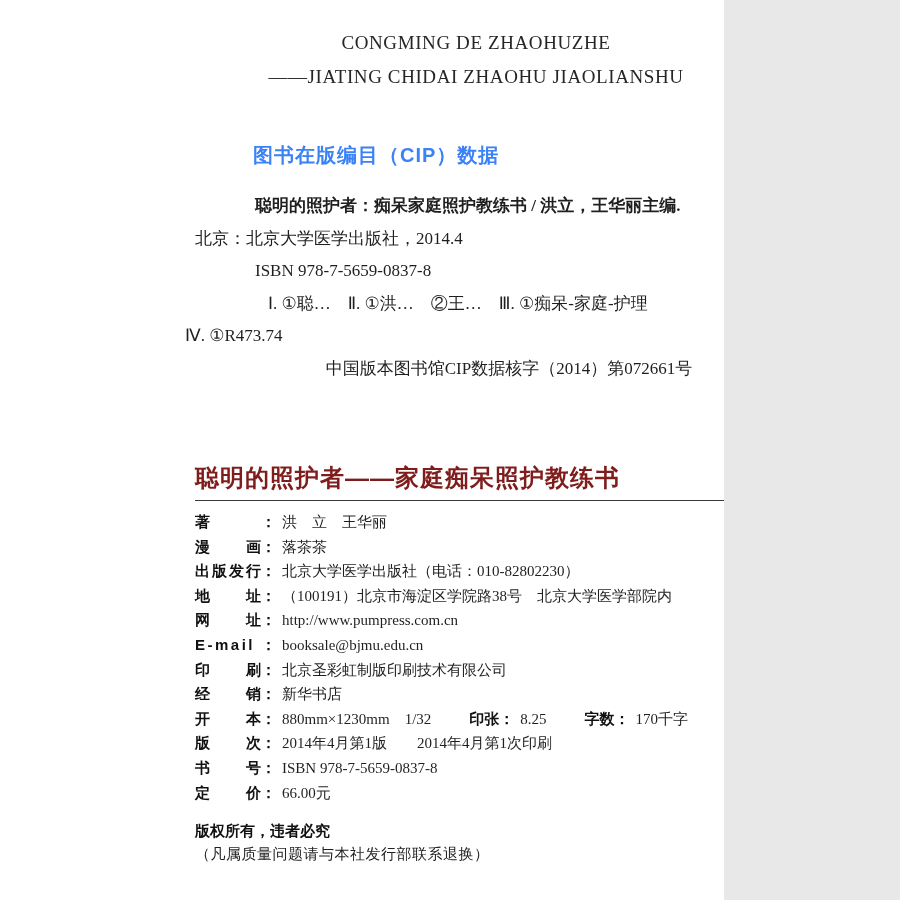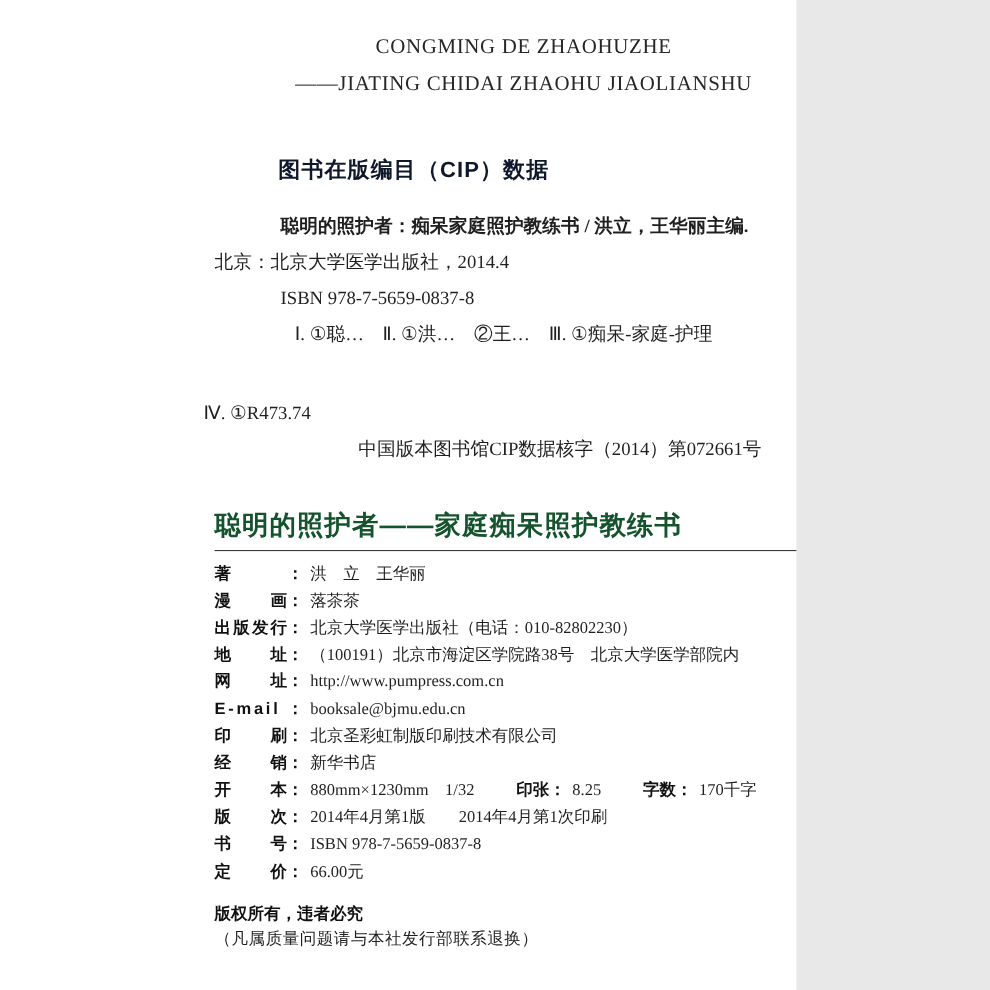--- a/index.html
+++ b/index.html
@@ -37,41 +37,41 @@
     font-size: 17px;
   }
   .cip-heading {
     font-family: "Liberation Sans", sans-serif;
     font-weight: bold;
     font-size: 20px;
     line-height: 25px;
     letter-spacing: 1px;
     margin-left: 58px;
     margin-bottom: 22px;
-    color: #0f172a;
+    color: #3b82f6;
   }
   .cip-line {
     line-height: 32.5px;
     white-space: nowrap;
   }
 
   
   .main {
     position: absolute;
     top: 462px;
     left: 195px;
     width: 552px;
   }
   .book-title {
     font-family: "Liberation Sans", sans-serif;
     font-weight: bold;
     font-size: 24px;
     line-height: 31px;
     letter-spacing: 1px;
-    color: #14532d;
+    color: #7f1d1d;
   }
   .title-rule {
     border: none;
     border-top: 1.6px solid #3a3a3a;
     margin: 7px 0 9px 0;
   }
   .colophon-row {
     font-size: 15px;
     line-height: 23.6px;
     white-space: nowrap;
@@ -123,21 +123,21 @@
     <div>——JIATING CHIDAI ZHAOHU JIAOLIANSHU</div>
   </div>
 
   <div class="cip">
     <div class="cip-heading">图书在版编目（CIP）数据</div>
     <div>
         <div class="cip-line" style="margin-left: 60px; font-weight: bold;">聪明的照护者：痴呆家庭照护教练书 / 洪立，王华丽主编.</div>
         <div class="cip-line" style="">北京：北京大学医学出版社，2014.4</div>
         <div class="cip-line" style="margin-left: 60px;">ISBN 978-7-5659-0837-8</div>
         <div class="cip-line" style="margin-left: 73px;">Ⅰ. ①聪…　Ⅱ. ①洪…　②王…　Ⅲ. ①痴呆-家庭-护理</div>
-        <div class="cip-line" style="margin-left: -10px; margin-top: 40px;">Ⅳ. ①R473.74</div>
+        <div class="cip-line" style="margin-left: -10px;">Ⅳ. ①R473.74</div>
         <div class="cip-line" style="margin-left: 58px; text-align: center;">中国版本图书馆CIP数据核字（2014）第072661号</div>
       </div>
   </div>
 
   <div class="main">
     <div class="book-title">聪明的照护者——家庭痴呆照护教练书</div>
     <hr class="title-rule">
     <div>
         <div class="colophon-row"><span class="label label-box">著</span><span class="colon">：</span><span class="value">洪　立　王华丽</span></div>
         <div class="colophon-row"><span class="label label-box">漫画</span><span class="colon">：</span><span class="value">落茶茶</span></div>

